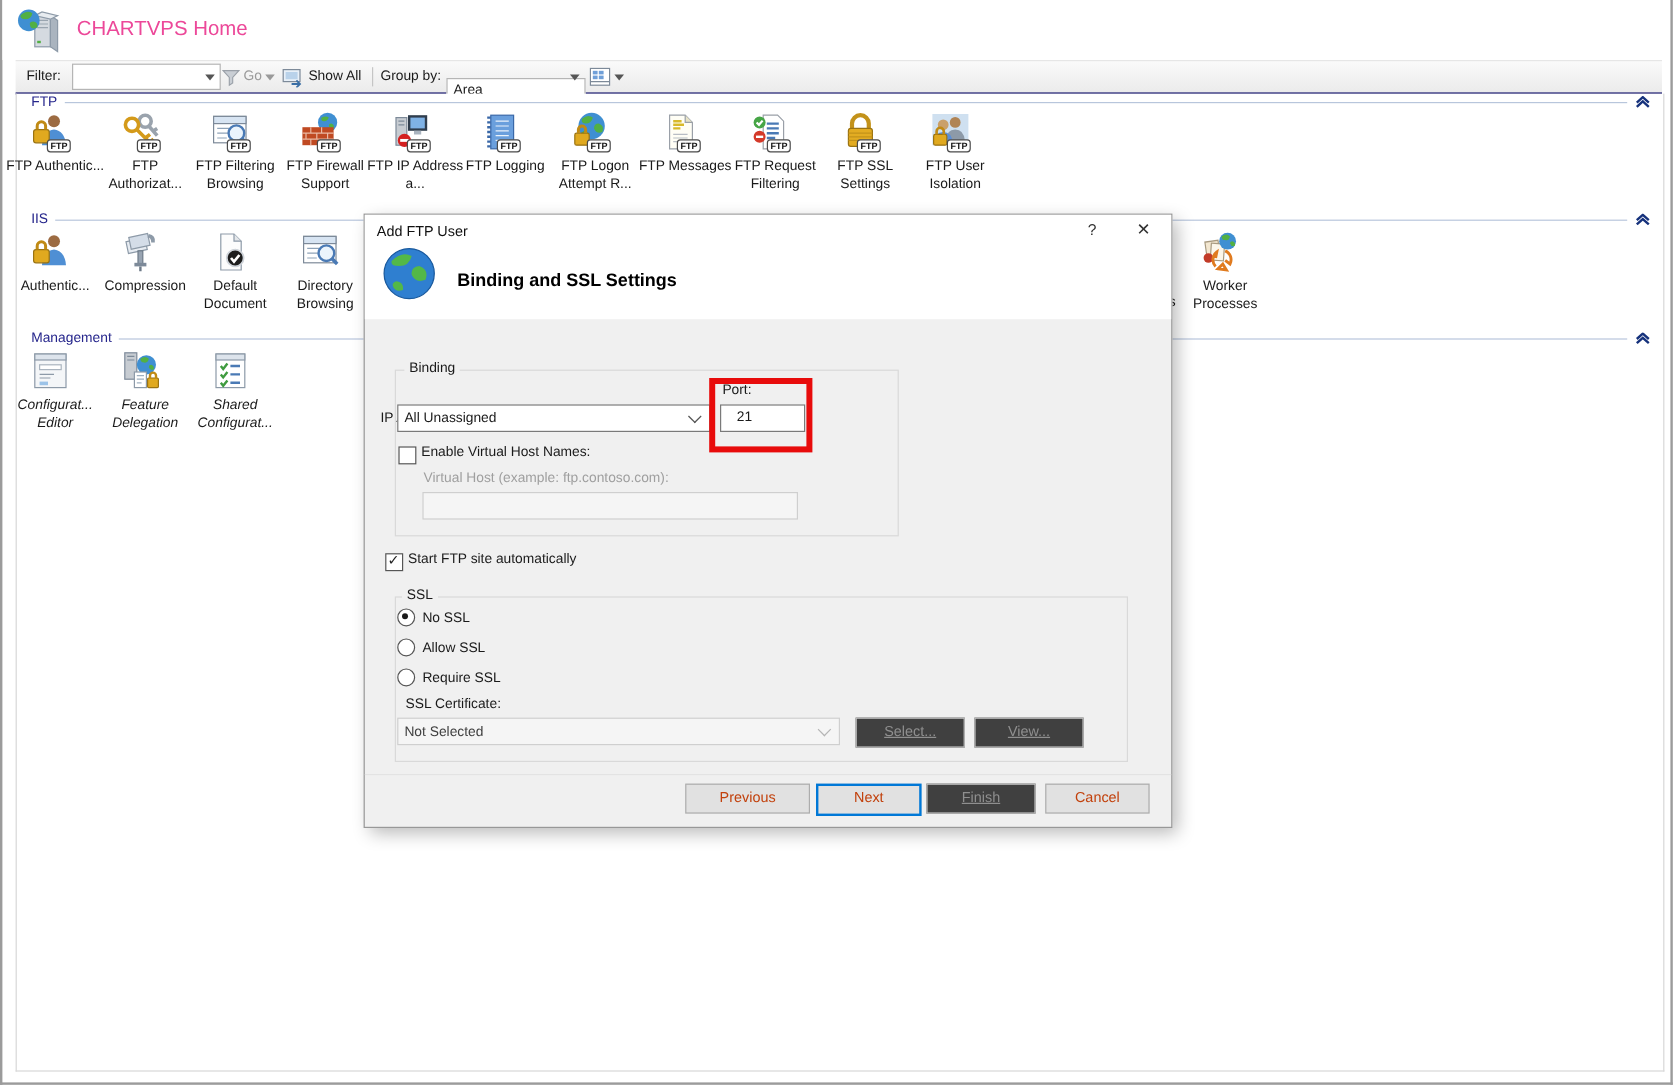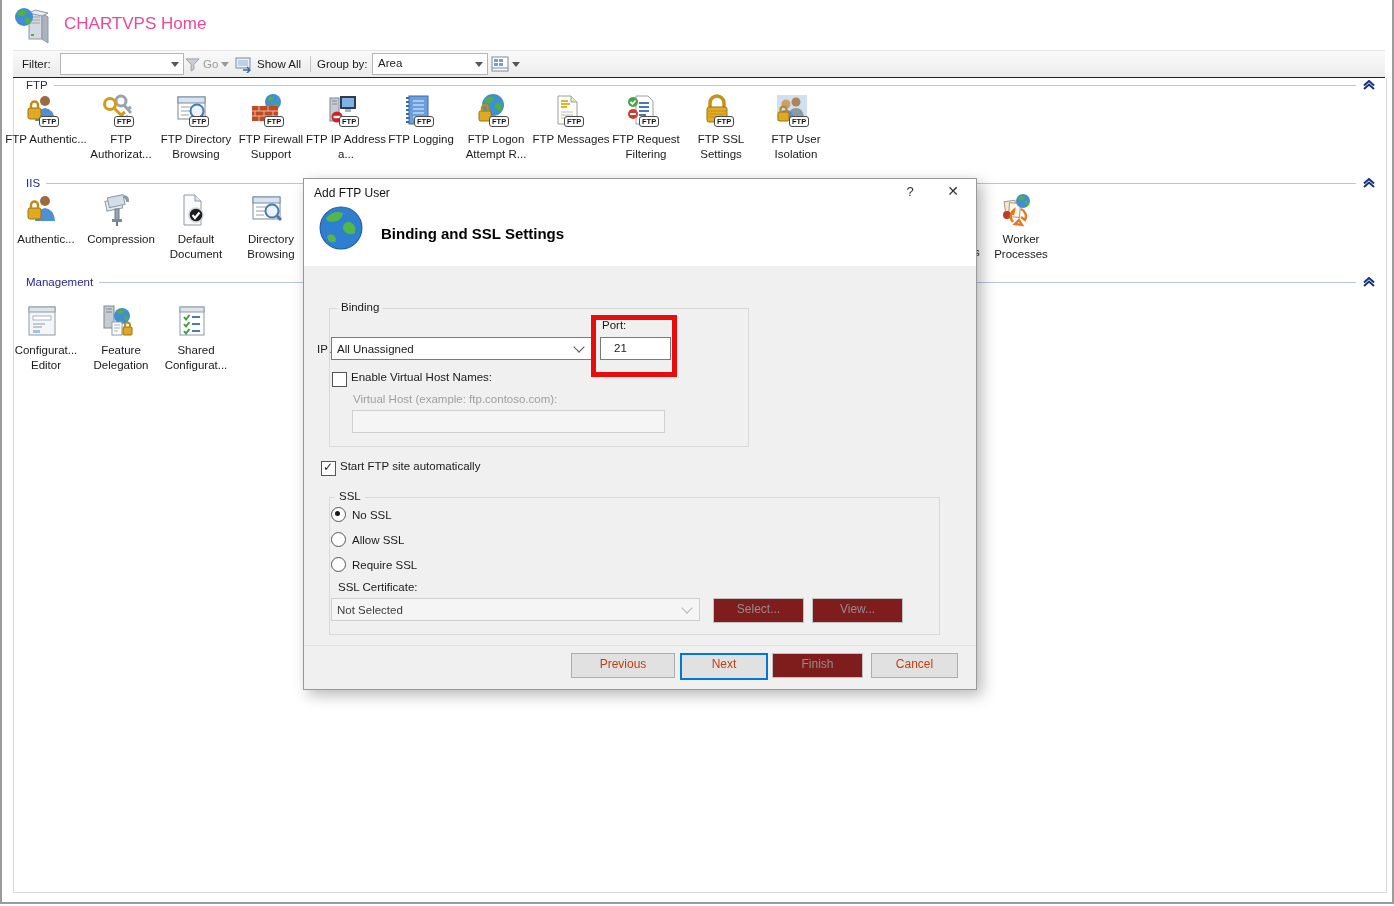--- a/index.html
+++ b/index.html
@@ -61,21 +61,21 @@
   .textinput.disabled{background:#f5f5f5;border-color:#cfcfcf;}
   .hl-red{position:absolute;border:5px solid #e80c0c;pointer-events:none;z-index:3;}
   .checkbox{position:absolute;width:13px;height:13px;background:#fff;border:1px solid #555;}
   .checkbox.checked::after{content:"✓";position:absolute;left:1px;top:-2px;font-size:12px;color:#222;}
   .radio{width:13px;height:13px;border:1px solid #555;border-radius:50%;background:#fff;position:relative;flex:none;}
   .radio.selected::after{content:"";position:absolute;left:3px;top:3px;width:5px;height:5px;border-radius:50%;background:#1a1a1a;}
   .radio-row{position:absolute;display:flex;align-items:center;gap:6px;height:15px;}
   .btn{position:absolute;height:23px;background:#e1e1e1;border:1px solid #adadad;
     text-align:center;line-height:21px;font-size:12px;color:#c2410c;}
   .btn.focus{border:2px solid #0078d7;line-height:19px;}
-  .btn.disabled{background:#7f1d1d;border-color:#c2c2c2;color:#8f8f8f;}
+  .btn.disabled{background:#404040;border-color:#c2c2c2;color:#8f8f8f;text-decoration:underline;}
   .dlg-footer-sep{position:absolute;left:0;top:466px;width:100%;height:1px;background:#e3e3e3;}
   .gray-lbl{color:#9f9f9f;}
 </style>
 </head>
 <body>
 
 <div class="frame"></div>
 
 <div class="app-header">
   <div class="app-icon">
@@ -110,21 +110,21 @@
   <div class="tb" style="left:222px;">
     <svg width="18" height="17" viewBox="0 0 18 17">
         <rect x="1" y="2" width="14" height="10" fill="#e8f0f8" stroke="#7d8a99"></rect>
         <rect x="3" y="4" width="10" height="6" fill="#b9d2ea"></rect>
         <path d="M8 14 h7 M12 11 l3 3 l-3 3" stroke="#3a6ea5" stroke-width="1.5" fill="none"></path>
       </svg>
   </div>
   <span class="tb" style="left:244px;">Show All</span>
   <div class="tb-sep" style="left:297px;"></div>
   <span class="tb" style="left:304px;">Group by:</span>
-  <div class="combo-sm" style="left:359px;width:114px;">
+  <div class="combo-sm" style="left:359px;width:114px;margin-top:12px;">
     <span style="position:absolute;left:5px;top:3px;">Area</span>
   </div>
   <div class="tb" style="left:462px;">
       <span class="caret"></span>
     </div>
   <div class="tb" style="left:478px;">
     <svg width="18" height="17" viewBox="0 0 18 17">
         <rect x="1" y="1" width="16" height="14" fill="#fff" stroke="#7d8a99"></rect>
         <rect x="3" y="3" width="4" height="3" fill="#6f9fd8"></rect>
         <rect x="8" y="3" width="4" height="3" fill="#6f9fd8"></rect>
@@ -174,21 +174,21 @@
         <div class="feat-label">FTP Authorizat...</div>
       </div>
       <div class="feat" style="left: 154px;">
         <div class="feat-icon"><svg viewBox="0 0 34 34">
             <rect x="3" y="4" width="27" height="22" fill="#fff" stroke="#7d8a99"></rect>
             <rect x="3" y="4" width="27" height="6" fill="#d7e4f2" stroke="#7d8a99"></rect>
             <path d="M6 14 h10 M6 18 h10 M6 22 h8" stroke="#8fa3b8" fill="none"></path>
             <circle cx="22" cy="18" r="6.5" fill="#e8f2fb" fill-opacity="0.85" stroke="#4a7ab5" stroke-width="2"></circle>
             <path d="M26.5 22.5 L31 27" stroke="#4a7ab5" stroke-width="3"></path>
           </svg><span class="ftp-badge">FTP</span></div>
-        <div class="feat-label">FTP Directory Browsing</div>
+        <div class="feat-label">FTP Filtering Browsing</div>
       </div>
       <div class="feat" style="left: 229px;">
         <div class="feat-icon"><svg viewBox="0 0 34 34">
             <circle cx="23" cy="9" r="8" fill="#3f8fd2"></circle>
             <path d="M18 5 q4 -2 6 0 q-1 3 -4 3 q-3 0 -2 -3 M26 10 q3 1 2 4 q-3 1 -4 -2 q0 -2 2 -2" fill="#52b043"></path>
             <rect x="2" y="13" width="26" height="15" fill="#c04a22"></rect>
             <path d="M2 18 h26 M2 23 h26 M9 13 v5 M18 13 v5 M5 18 v5 M14 18 v5 M23 18 v5 M9 23 v5 M18 23 v5" stroke="#e9b9a4" fill="none"></path>
           </svg><span class="ftp-badge">FTP</span></div>
         <div class="feat-label">FTP Firewall Support</div>
       </div>
@@ -333,21 +333,21 @@
 <div>
   <div class="section-header" style="top:276px;">
     <span class="section-title">Management</span>
     <span class="section-line"></span>
     <span class="collapse-btn">
       <svg width="12" height="10" viewBox="0 0 12 10">
           <path d="M1 5.5 L6 1 L11 5.5 M1 9 L6 4.5 L11 9" stroke="#16327c" stroke-width="2" fill="none"></path>
         </svg>
     </span>
   </div>
-  <div class="items-row" style="top:304px;">
+  <div class="items-row" style="top:292px;font-style:italic;">
       <div class="feat" style="left: 4px;">
         <div class="feat-icon"><svg viewBox="0 0 34 34">
             <rect x="4" y="3" width="26" height="28" fill="#f4f6f8" stroke="#8d9aa8"></rect>
             <rect x="4" y="3" width="26" height="5" fill="#dde4ec" stroke="#8d9aa8"></rect>
             <rect x="8" y="12" width="18" height="4" fill="#fff" stroke="#aab4bf"></rect>
             <path d="M8 20 h12 M8 23 h9" stroke="#8d9aa8" fill="none"></path>
             <rect x="8" y="26" width="7" height="3" fill="#9cc3e8"></rect>
           </svg></div>
         <div class="feat-label">Configurat... Editor</div>
       </div>

